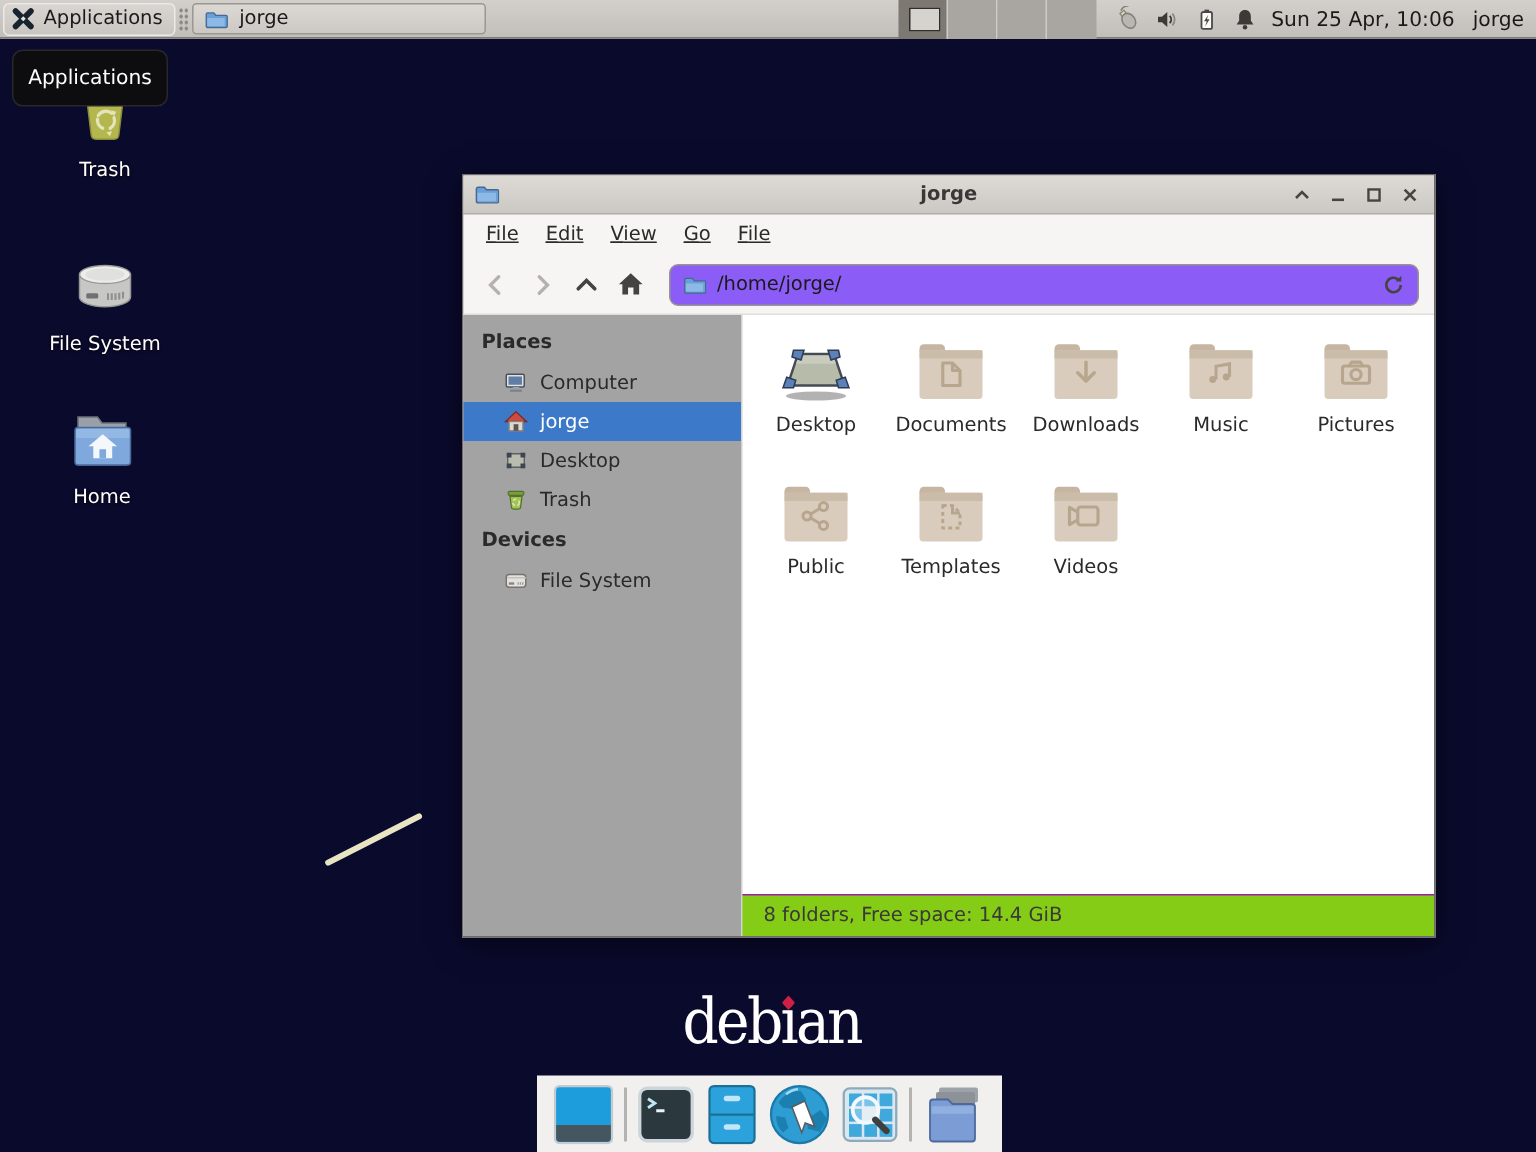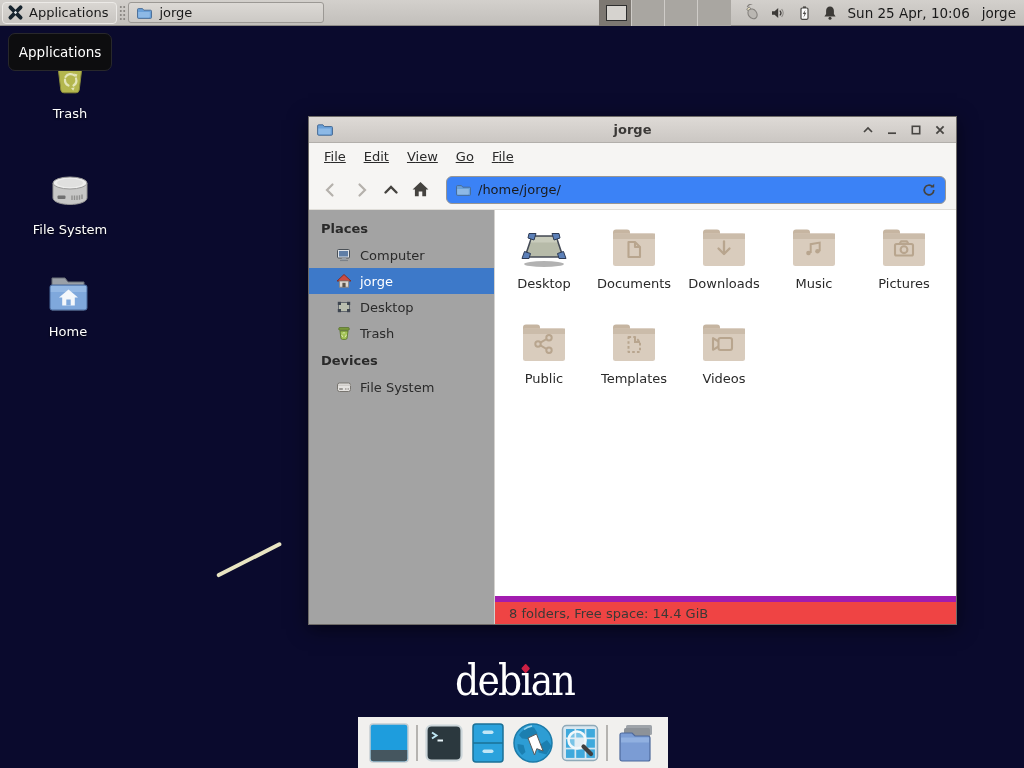--- a/index.html
+++ b/index.html
@@ -122,21 +122,21 @@
   .menu-item::first-letter { text-decoration:underline; }
 
   .toolbar {
     flex:0 0 40px; display:flex; align-items:center;
     background:#f6f5f3; border-bottom:1px solid #e0ded9;
     padding:0 10px 0 8px; gap:3px;
   }
   .nav-btn { width:27px; height:27px; display:flex; align-items:center; justify-content:center; }
   .pathbar {
     flex:1; height:28px; margin-left:9px;
-    background:#3b82f6; border:1px solid #999692; border-radius:6px;
+    background:#8b5cf6; border:1px solid #999692; border-radius:6px;
     display:flex; align-items:center; padding:0 8px; gap:7px;
     font-size:13px; color:#1a1a1a;
   }
   .pathbar .reload { margin-left:auto; }
 
   .win-body { flex:1; display:flex; min-height:0; }
   .sidebar {
     width:186px; background:#a3a3a3; border-right:1px solid #d4d2cf;
     padding-top:4px; font-size:13px; color:#2a2a2a;
   }
@@ -150,21 +150,21 @@
     display:flex; flex-wrap:wrap; align-content:flex-start;
   }
   .file {
     width:90px; height:95px; padding-top:4px;
     display:flex; flex-direction:column; align-items:center;
     font-size:13px; color:#2a2a2a;
   }
   .file .label { margin-top:6px; }
 
   .statusbar {
-    flex:0 0 28px; background:#ef4444; border-top:6px solid #a21caf;
+    flex:0 0 28px; background:#84cc16; border-top:1px solid #a21caf;
     display:flex; align-items:center; padding-left:14px;
     font-size:13px; color:#3b3936;
   }
 
   
   .dock {
     position:absolute; left:358px; top:717px; width:310px; height:51px;
     background:#f1f0ee;
     display:flex; align-items:center; justify-content:space-evenly;
     padding:0 4px; z-index:10;

